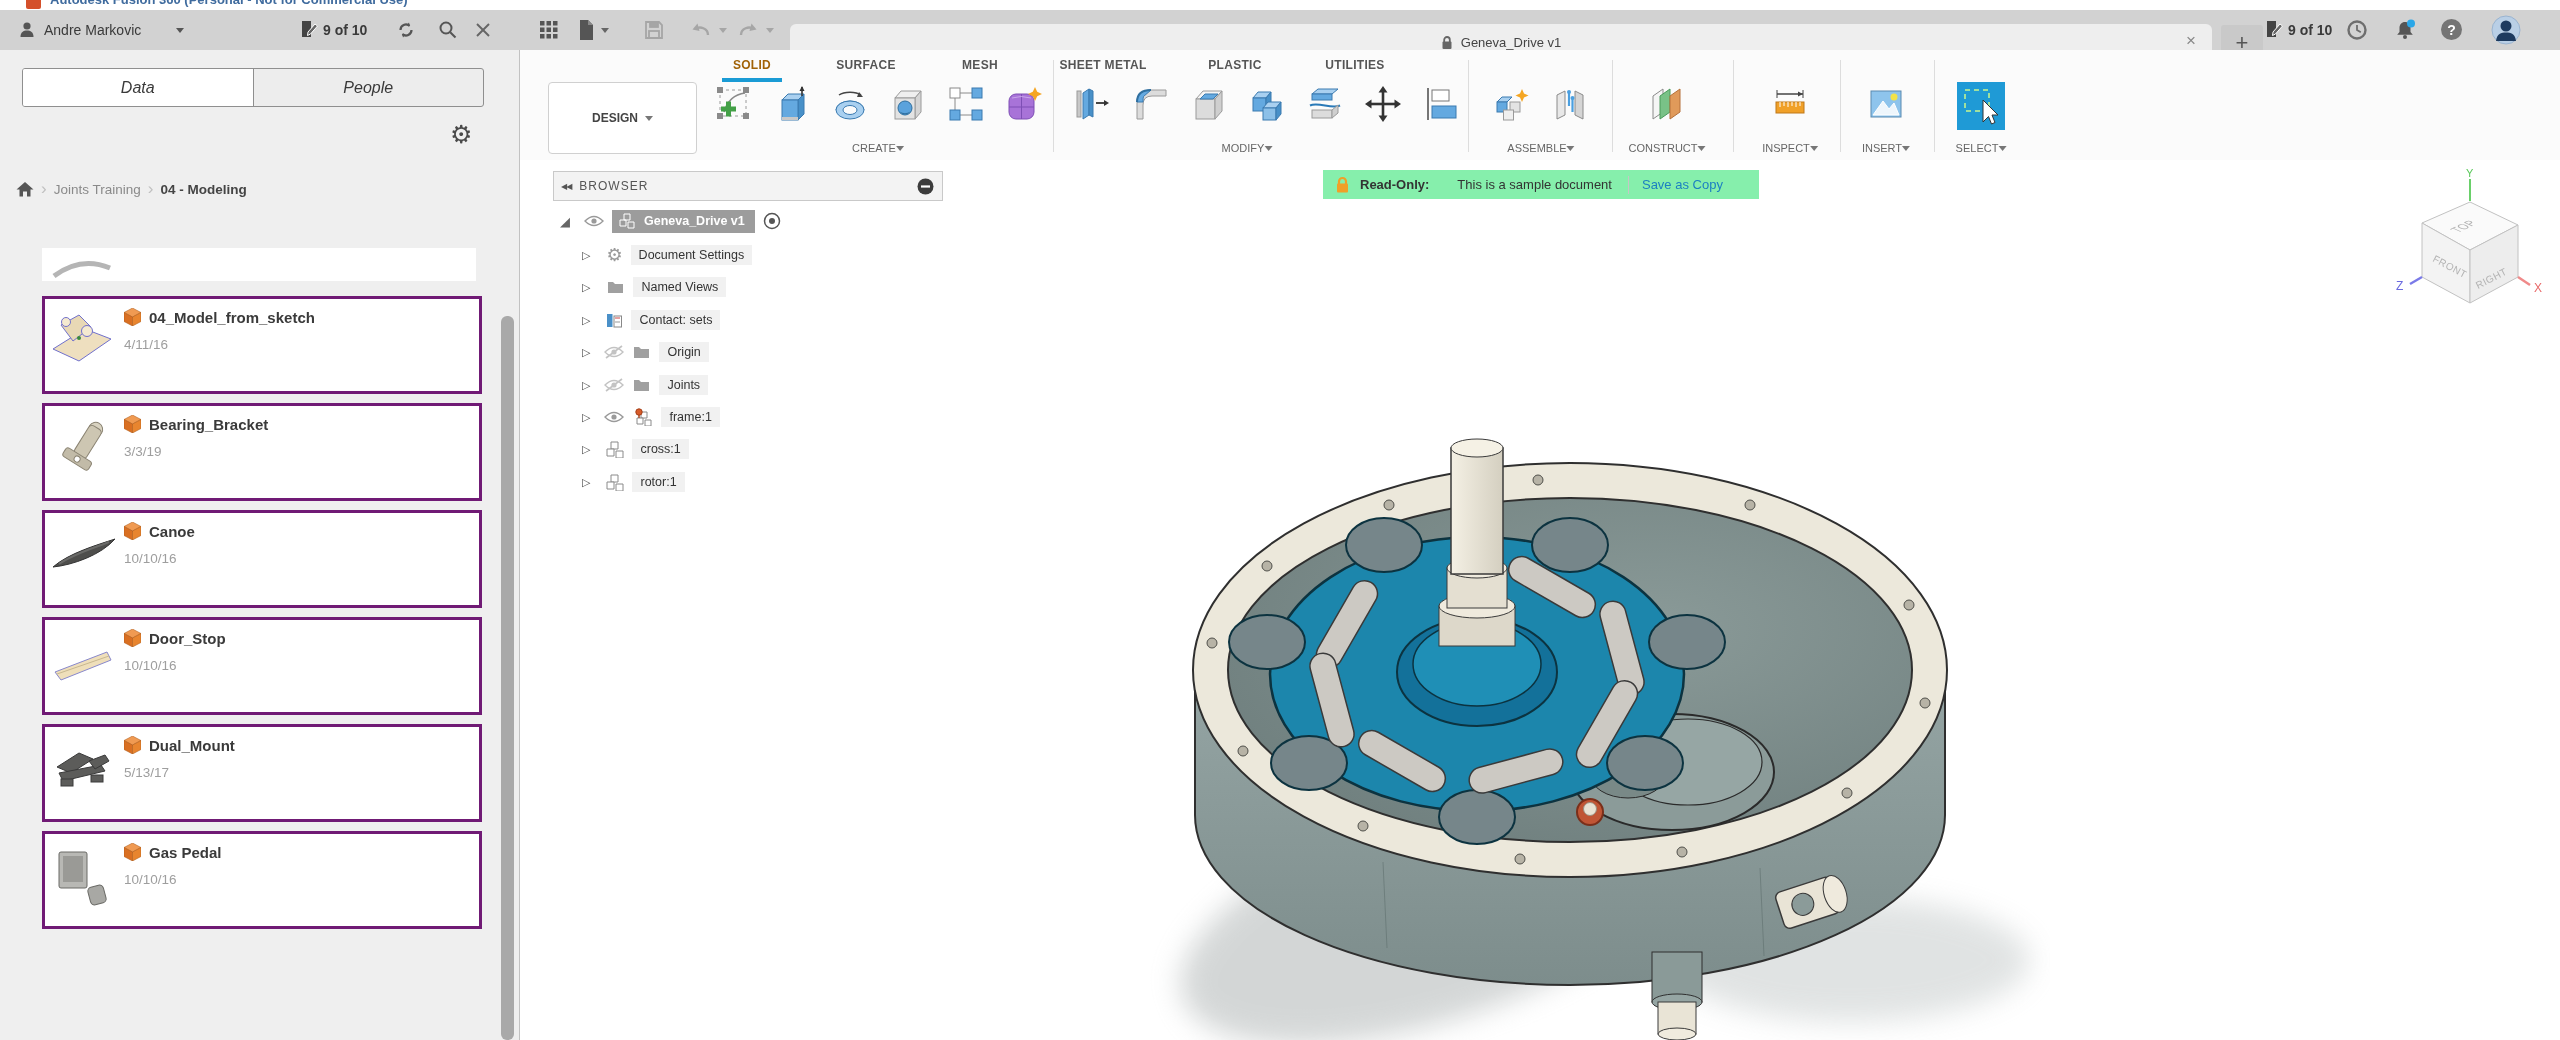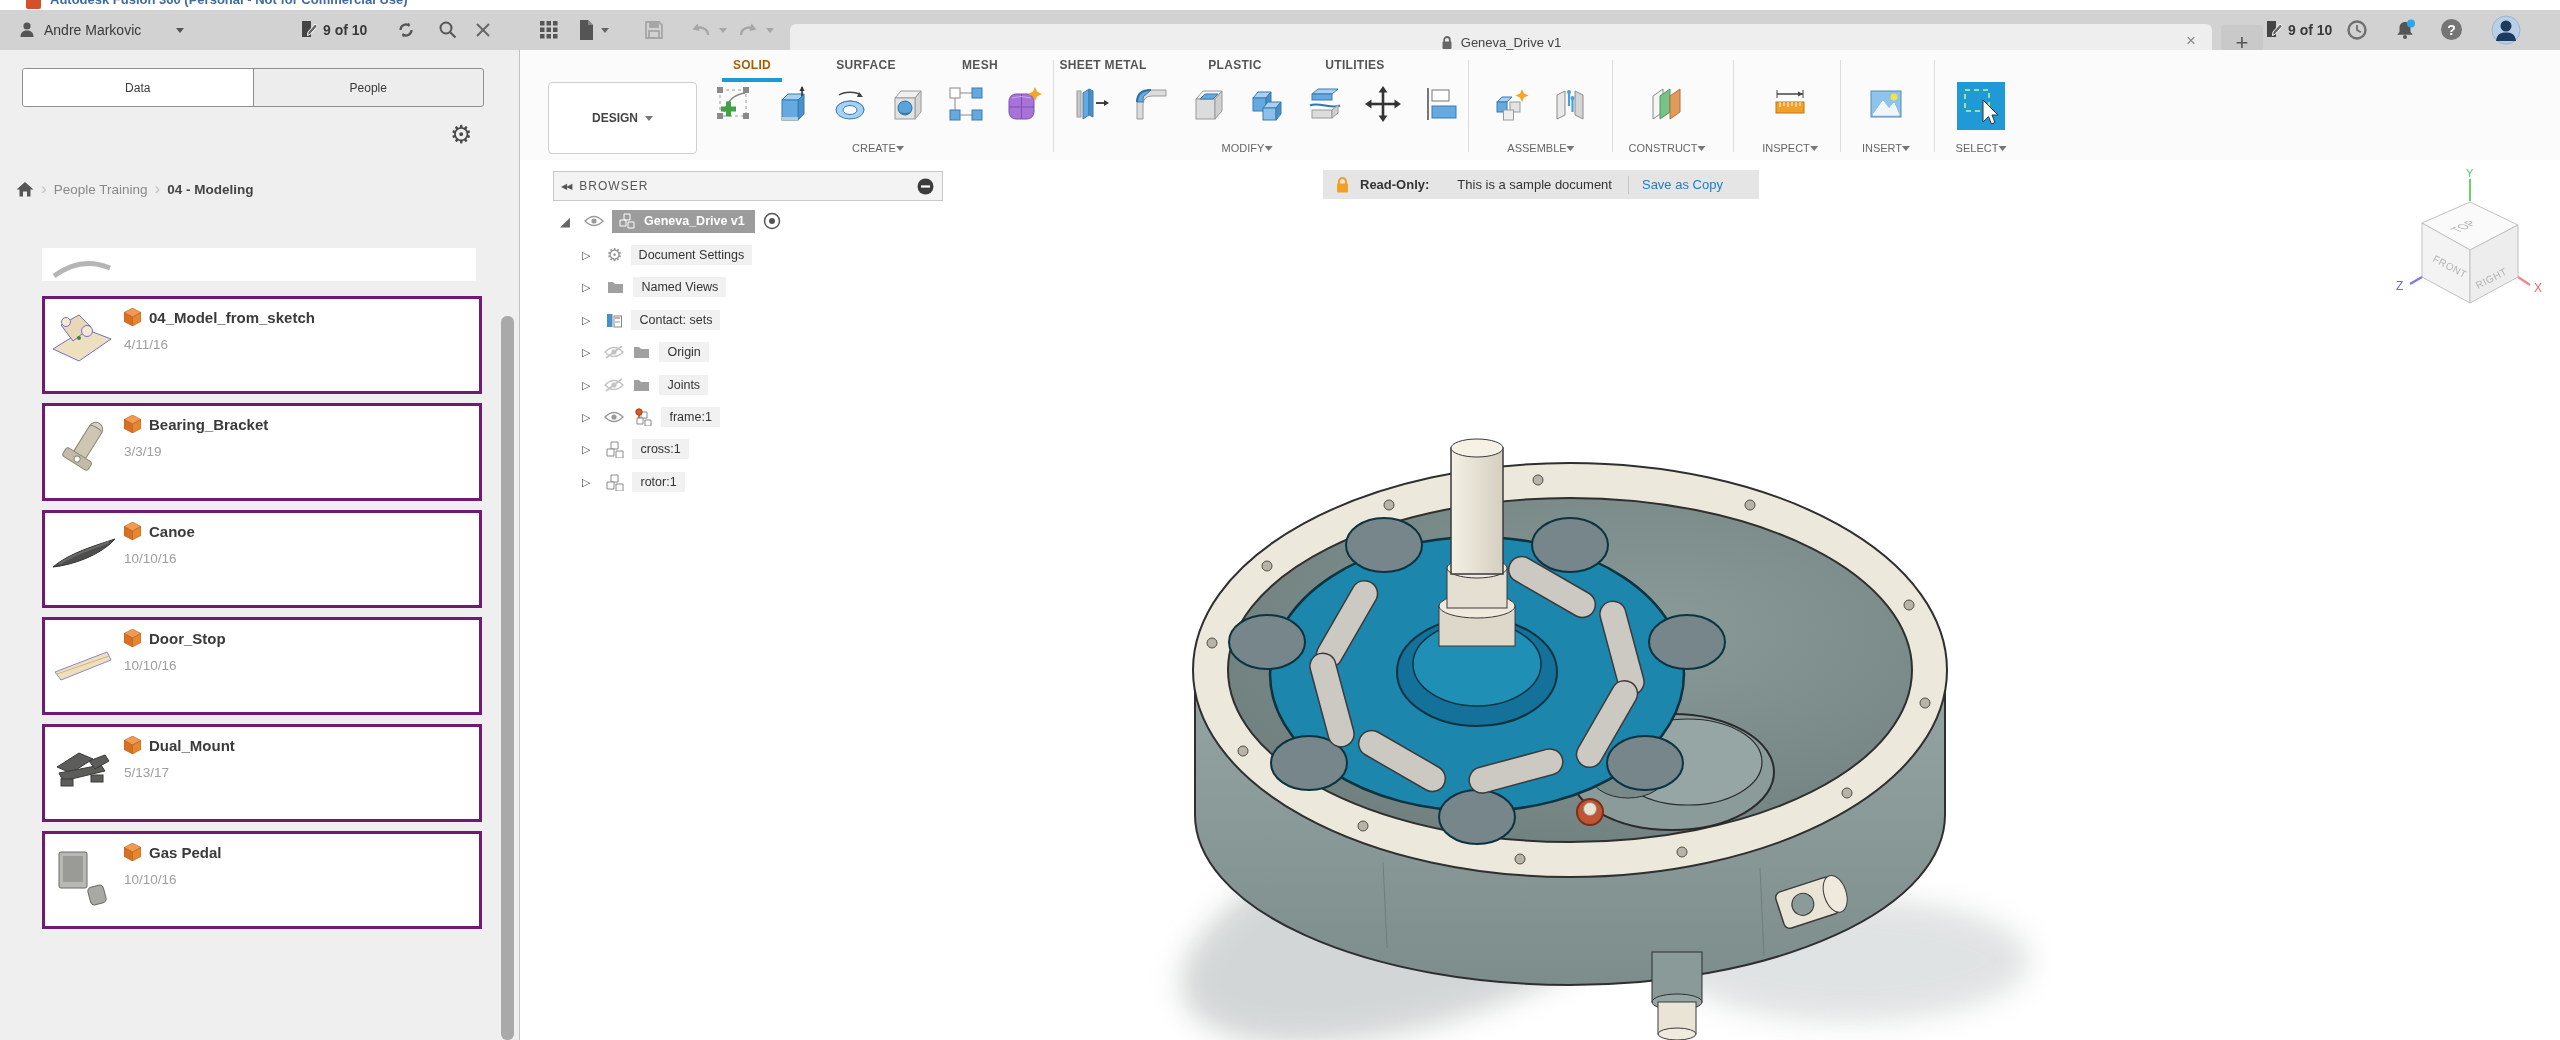--- a/index.html
+++ b/index.html
@@ -10,21 +10,21 @@
   .hdr{top:10px;left:0;width:2560px;height:40px;background:#d2d2d2;border-bottom:7px solid #6d28d9;padding-left:27px;}
   .hbtn{cursor:pointer;}
   .doctab{top:14px;left:790px;width:1422px;height:36px;background:#eeeeee;border-radius:6px 6px 0 0;
           display:flex;align-items:center;justify-content:center;gap:8px;font-size:13px;color:#444;}
   .plusbtn{top:15px;left:2221px;width:42px;height:35px;background:#c9c9c9;border-radius:3px 3px 0 0;
            color:#555;font-size:22px;display:flex;align-items:center;justify-content:center;}
   
   .panel{top:50px;left:0;width:519px;height:990px;background:#efefef;border-right:1px solid #c2c2c2;}
   .segtabs{top:18px;left:22px;width:460px;height:37px;border:1px solid #8f8f8f;border-radius:3px;
            display:flex;overflow:hidden;background:#ededed;}
-  .segtabs>div{flex:1;display:flex;align-items:center;justify-content:center;font-size:12px;color:#3a3a3a;}
+  .segtabs>div{flex:1;display:flex;align-items:center;justify-content:center;font-size:16px;color:#3a3a3a;font-style:italic;}
   .seg-active{background:#ffffff;border-right:1px solid #8f8f8f;}
   .crumb{top:128px;left:16px;height:22px;display:flex;align-items:center;gap:7px;font-size:13.5px;color:#8a8a8a;}
   .crumb .sep{color:#c0c0c0;font-size:17px;line-height:10px;}
   .card{left:42px;width:434px;height:92px;background:#fff;border:3px solid #701a75;}
   .card.sel{border:1px solid #5b9bd5;}
   .cname{position:absolute;left:104px;top:10px;font-size:15px;font-weight:bold;color:#3a3a3a;}
   .cdate{position:absolute;left:79px;top:38px;font-size:13.5px;color:#9e9e9e;}
   .ccube{position:absolute;left:79px;top:9px;}
   .cthumb{position:absolute;left:4px;top:10px;}
   
@@ -38,21 +38,21 @@
   .caret{width:0;height:0;border-left:4px solid transparent;border-right:4px solid transparent;border-top:5px solid #777;}
   .designbtn{position:absolute;left:28px;top:32px;width:147px;height:70px;background:#fff;border:1px solid #d0d0d0;
              border-radius:4px;display:flex;align-items:center;justify-content:center;gap:7px;font-size:12px;font-weight:bold;color:#444;}
   
   .canvas{top:160px;left:520px;width:2040px;height:880px;background:#fff;overflow:hidden;}
   .bpanel{position:absolute;left:33px;top:11px;width:388px;height:28px;background:#f3f3f3;border:1px solid #c9c9c9;
           display:flex;align-items:center;font-size:12px;color:#555;}
   .trow{position:absolute;height:26px;display:flex;align-items:center;}
   .tlabel{background:#f1f1f1;padding:3px 8px;font-size:12.5px;color:#333;white-space:nowrap;}
   .exp{font-size:11px;color:#444;}
-  .banner{position:absolute;left:803px;top:10px;width:436px;height:29px;background:#e5e5e5;
+  .banner{position:absolute;left:803px;top:10px;width:436px;height:29px;background:#86efac;
           display:flex;align-items:center;font-size:13px;}
   .vlabel{font-size:10px;fill:#b2b2b2;letter-spacing:.5px;}
 </style>
 </head>
 <body>
 
 <div id="app">
 
   <div class="a" style="top:0;left:0;width:2560px;height:10px;background:#fff;overflow:hidden;">
     <div class="a" style="left:26px;top:-5px;width:15px;height:14px;background:#d4502a;border-radius:2px;"></div>
@@ -160,21 +160,21 @@
     <div class="a segtabs">
       <div class="seg-active">Data</div>
       <div>People</div>
     </div>
     <div class="a hbtn" style="left:450px;top:70px;font-size:25px;color:#4a4a4a;">⚙</div>
     <div class="a crumb">
       <svg width="18" height="16" viewBox="0 0 18 16">
           <path d="M0.5,8.5 L9,1 L17.5,8.5 L14.5,8.5 L14.5,15.5 L11,15.5 L11,10.5 L7,10.5 L7,15.5 L3.5,15.5 L3.5,8.5 Z" fill="#555"></path>
         </svg>
       <span class="sep">›</span>
-      <span>People Training</span>
+      <span>Joints Training</span>
       <span class="sep">›</span>
       <span style="color:#444;font-weight:bold;">04 - Modeling</span>
     </div>
 
     <div class="a card" style="top:198px;height:33px;border:none;">
       <svg class="cthumb" style="top:2px;" width="70" height="30" viewBox="0 0 70 30">
           <path d="M8,26 Q35,6 64,18" stroke="#b5b5b5" stroke-width="5" fill="none"></path>
         </svg>
     </div>
 

